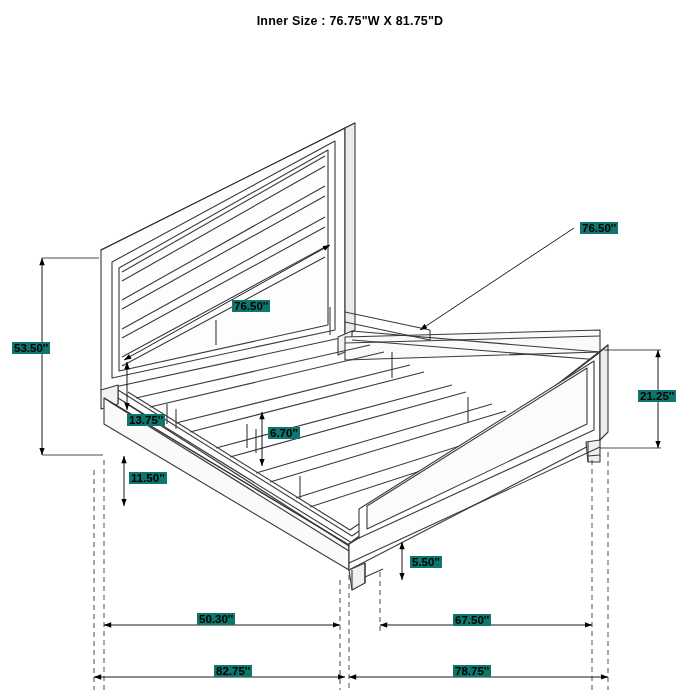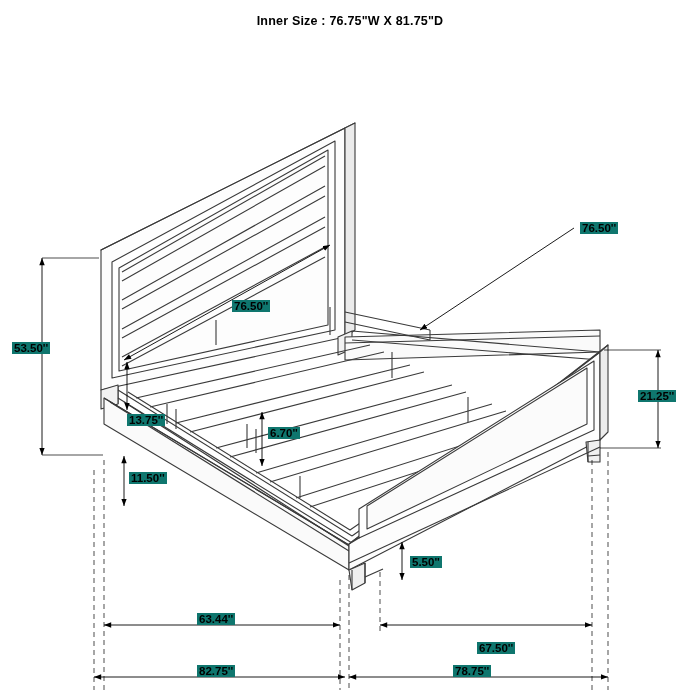--- a/index.html
+++ b/index.html
@@ -175,18 +175,18 @@
   </svg>
 
   <div class="dim-label boxed" style="left:12px;  top:342px;">53.50''</div>
   <div class="dim-label boxed" style="left:232px; top:300px;">76.50''</div>
   <div class="dim-label boxed" style="left:580px; top:222px;">76.50''</div>
   <div class="dim-label boxed" style="left:127px; top:373px;margin-top:41px;">13.75''</div>
   <div class="dim-label boxed" style="left:268px; top:427px;">6.70''</div>
   <div class="dim-label boxed" style="left:129px; top:472px;">11.50''</div>
   <div class="dim-label boxed" style="left:638px; top:390px;">21.25''</div>
   <div class="dim-label boxed" style="left:410px; top:556px;">5.50''</div>
-  <div class="dim-label boxed" style="left:197px; top:613px;">63.44''</div>
-  <div class="dim-label boxed" style="left:453px; top:642px;margin-left:24px;">67.50''</div>
-  <div class="dim-label boxed" style="left:197px; top:665px;">82.75''</div>
+  <div class="dim-label boxed" style="left:197px; top:613px;">50.30''</div>
+  <div class="dim-label boxed" style="left:453px; top:614px;">67.50''</div>
+  <div class="dim-label boxed" style="left:214px; top:665px;">82.75''</div>
   <div class="dim-label boxed" style="left:453px; top:665px;text-align:center;">78.75''</div>
 
 </div>
 
 </body></html>

